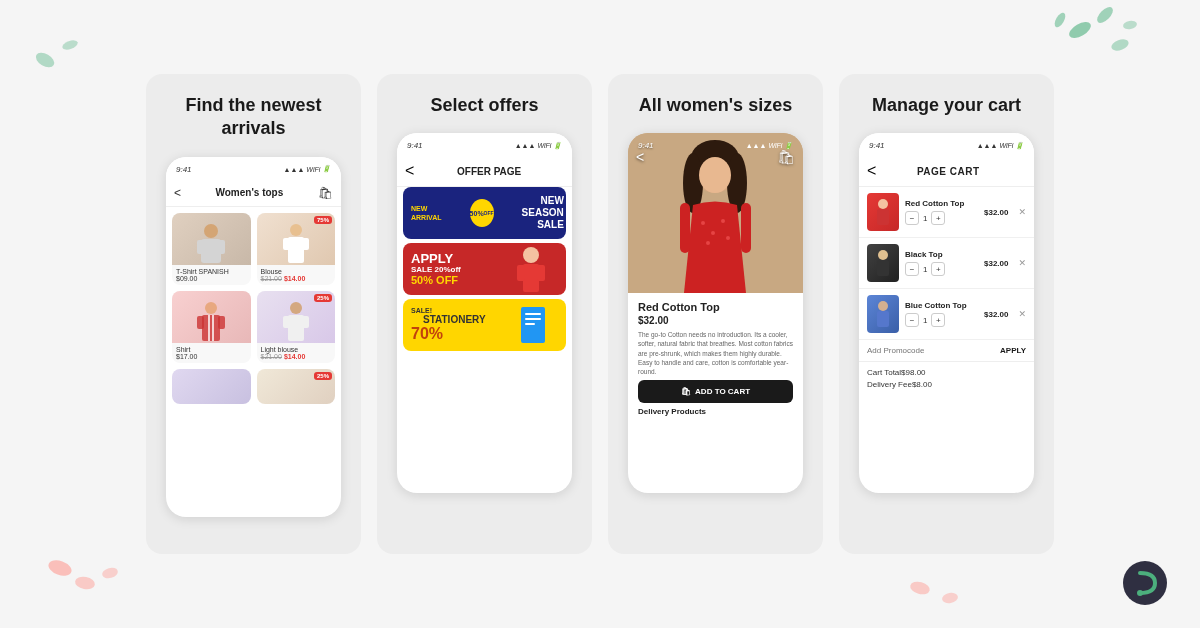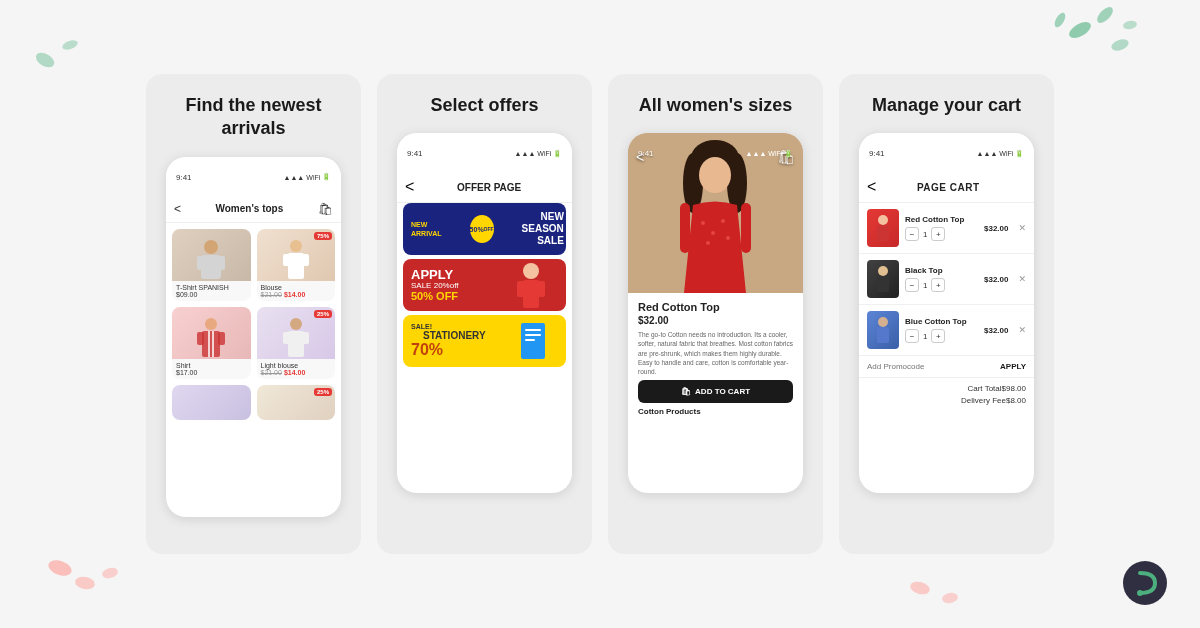--- a/index.html
+++ b/index.html
@@ -51,24 +51,25 @@
       overflow: hidden;
       box-shadow: 0 2px 12px rgba(0,0,0,0.12);
       position: relative;
       flex-shrink: 0;
     }
 
     .phone-status-bar {
       display: flex;
       justify-content: space-between;
       align-items: center;
-      padding: 16px 10px;
+      padding: 8px 10px;
       font-size: 8px;
       color: #333;
       background: white;
+      font-style: italic;
     }
 
     .phone-status-icons {
       display: flex;
       gap: 2px;
       align-items: center;
       font-size: 7px;
     }
 
     
@@ -397,21 +398,21 @@
       font-weight: 700;
       color: #1a1a1a;
     }
 
     .cart-totals {
       padding: 6px 8px;
     }
 
     .cart-total-row {
       display: flex;
-      justify-content: flex-end;
+      justify-content: flex-start;
       font-size: 8px;
       color: #333;
       margin-bottom: 3px;
     }
 
     
     .deco-blob {
       position: absolute;
       pointer-events: none;
     }
@@ -580,21 +581,21 @@
 
       <div class="offer-banner-2">
         <div class="left-text">NEW<br>ARRIVAL</div>
         <div class="center-badge">50%<br><span style="font-size:5px;">OFF</span></div>
         <div class="right-text">NEW SEASON<br>SALE</div>
       </div>
 
       <div class="offer-banner-3">
         <div style="color:white;">
           <div style="font-size:13px; font-weight:900; line-height:1;">APPLY</div>
-          <div style="font-size:8px; font-weight:400;">SALE 20%off</div>
+          <div style="font-size:8px; font-weight:700;">SALE 20%off</div>
           <div style="font-size:11px; font-weight:800; color:#ffd600;">50% OFF</div>
         </div>
         <div style="width:55px; height:48px; overflow:hidden; display:flex; align-items:center; justify-content:center;">
           <svg width="48" height="48" viewBox="0 0 48 48">
               <ellipse cx="24" cy="10" rx="8" ry="8" fill="#f4c2a1"></ellipse>
               <rect x="16" y="19" width="16" height="28" rx="2" fill="#e53935"></rect>
               <rect x="10" y="20" width="8" height="16" rx="2" fill="#e53935"></rect>
               <rect x="30" y="20" width="8" height="16" rx="2" fill="#e53935"></rect>
             </svg>
         </div>
@@ -664,21 +665,21 @@
           <div class="product-detail-name">Red Cotton Top</div>
           <div class="read-review" style="font-size:6.5px; color:#888; cursor:pointer;">Read All Review ›</div>
         </div>
         <div class="product-detail-price">$32.00</div>
         <div class="product-detail-desc">The go-to Cotton needs no introduction. Its a cooler, softer, natural fabric that breathes. Most cotton fabrics are pre-shrunk, which makes them highly durable. Easy to handle and care, cotton is comfortable year-round.</div>
         <div class="add-to-cart-btn">
           <span>🛍</span>
           <span>ADD TO CART</span>
         </div>
         <div style="font-size:8px; color:#222; font-weight:600;">
-          <span>Cotton </span><span>Products</span>
+          <span>Delivery </span><span>Products</span>
         </div>
       </div>
     </div>
   </div>
 
   <div class="feature-card">
     <div class="feature-title">Manage your cart</div>
     <div class="phone">
       <div class="phone-status-bar">
         <span>9:41</span>

